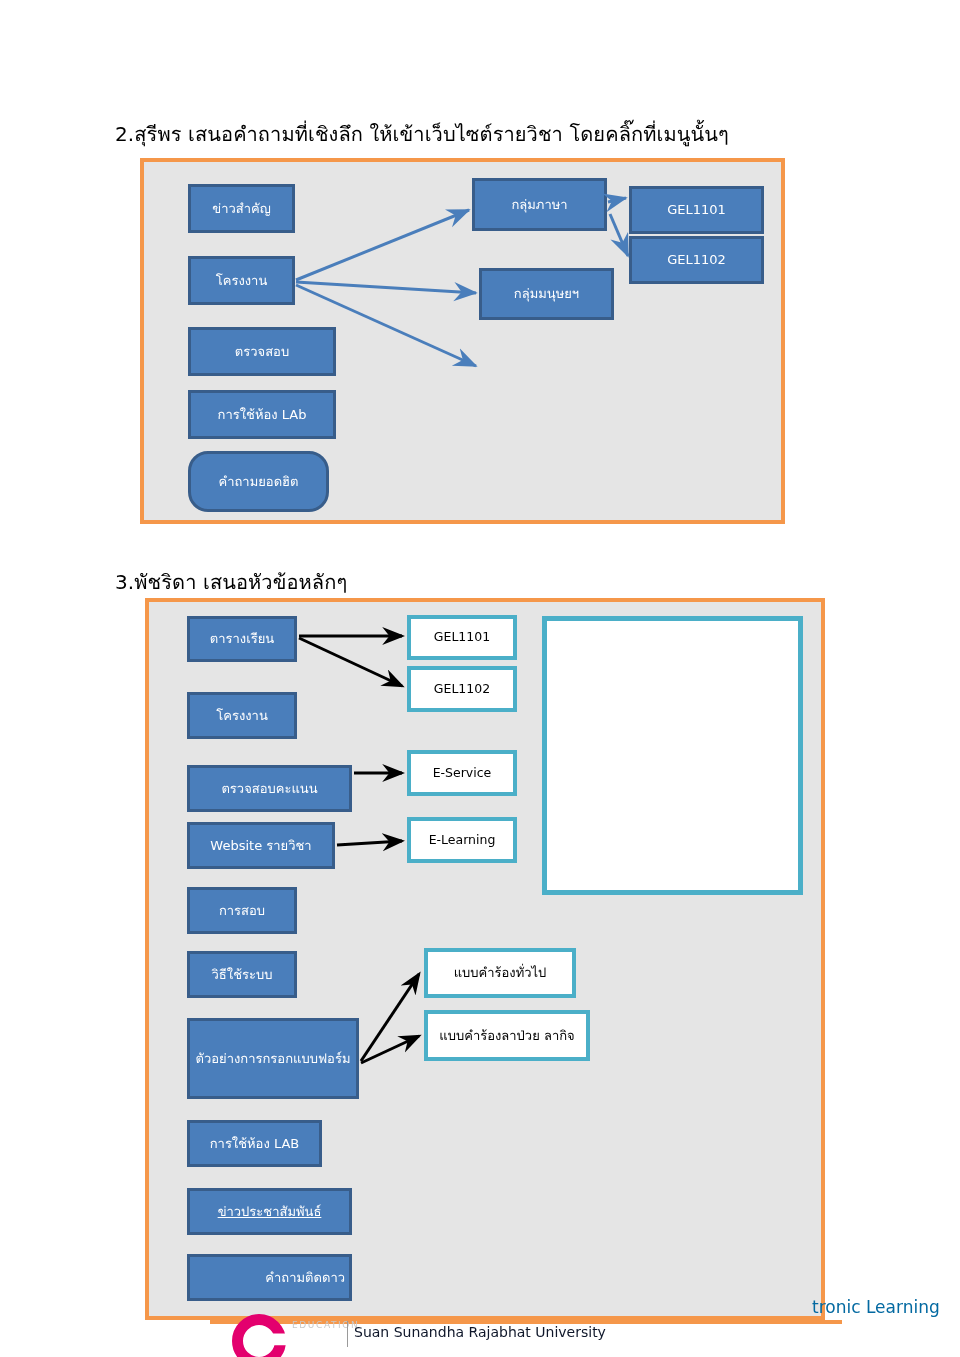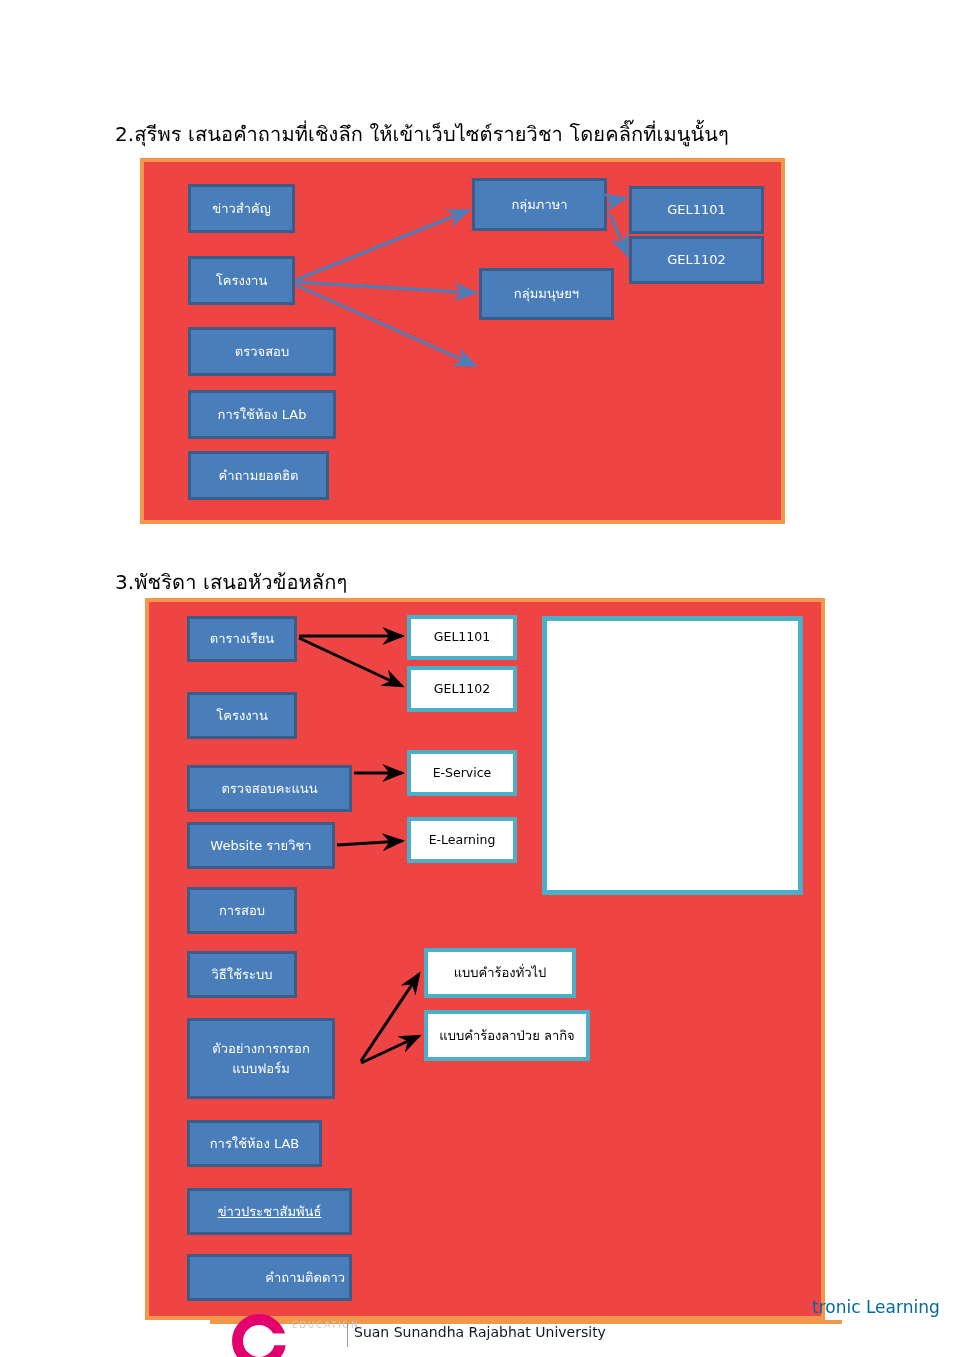--- a/index.html
+++ b/index.html
@@ -15,21 +15,21 @@
     font-size:20px;
     color:#000000;
     white-space:nowrap;
     letter-spacing:.1px;
   }
 
   
   .panel{
     position:absolute;
     border:4px solid #F5974A;
-    background:#ef4444;
+    background:#e5e5e5;
     box-sizing:border-box;
     padding-left:16px;
   }
 
   
   .bnode{
     position:absolute;
     box-sizing:border-box;
     background:#4A7EBB;
     border:3px solid #385D8A;
@@ -100,21 +100,21 @@
   </div>
 
   <div class="bnode" style="left:44px;top:165px;width:148px;height:49px;">
     <span>ตรวจสอบ</span>
   </div>
 
   <div class="bnode" style="left:44px;top:228px;width:148px;height:49px;">
     <span>การใช้ห้อง LAb</span>
   </div>
 
-  <div class="bnode" style="left:44px;top:289px;width:141px;height:49px;">
+  <div class="bnode" style="left:44px;top:289px;width:141px;height:61px;border-radius:20px;">
     <span>คำถามยอดฮิต</span>
   </div>
 
   <div class="bnode" style="left:328px;top:16px;width:135px;height:53px;">
     <span>กลุ่มภาษา</span>
   </div>
 
   <div class="bnode" style="left:335px;top:106px;width:135px;height:52px;">
     <span>กลุ่มมนุษยฯ</span>
   </div>
@@ -165,21 +165,21 @@
   </div>
 
   <div class="bnode" style="left:38px;top:285px;width:110px;height:47px;">
     <span>การสอบ</span>
   </div>
 
   <div class="bnode" style="left:38px;top:349px;width:110px;height:47px;">
     <span>วิธีใช้ระบบ</span>
   </div>
 
-  <div class="bnode two-line" style="left:38px;top:416px;width:148px;height:81px;flex-direction:column;">
+  <div class="bnode two-line" style="left:38px;top:416px;width:172px;height:81px;flex-direction:row;">
     <span>ตัวอย่างการกรอก</span>
     <span>แบบฟอร์ม</span>
   </div>
 
   <div class="bnode" style="left:38px;top:518px;width:135px;height:47px;">
     <span>การใช้ห้อง LAB</span>
   </div>
 
   <div class="bnode" style="left:38px;top:586px;width:165px;height:47px;text-decoration:underline;">
     <span>ข่าวประชาสัมพันธ์</span>

